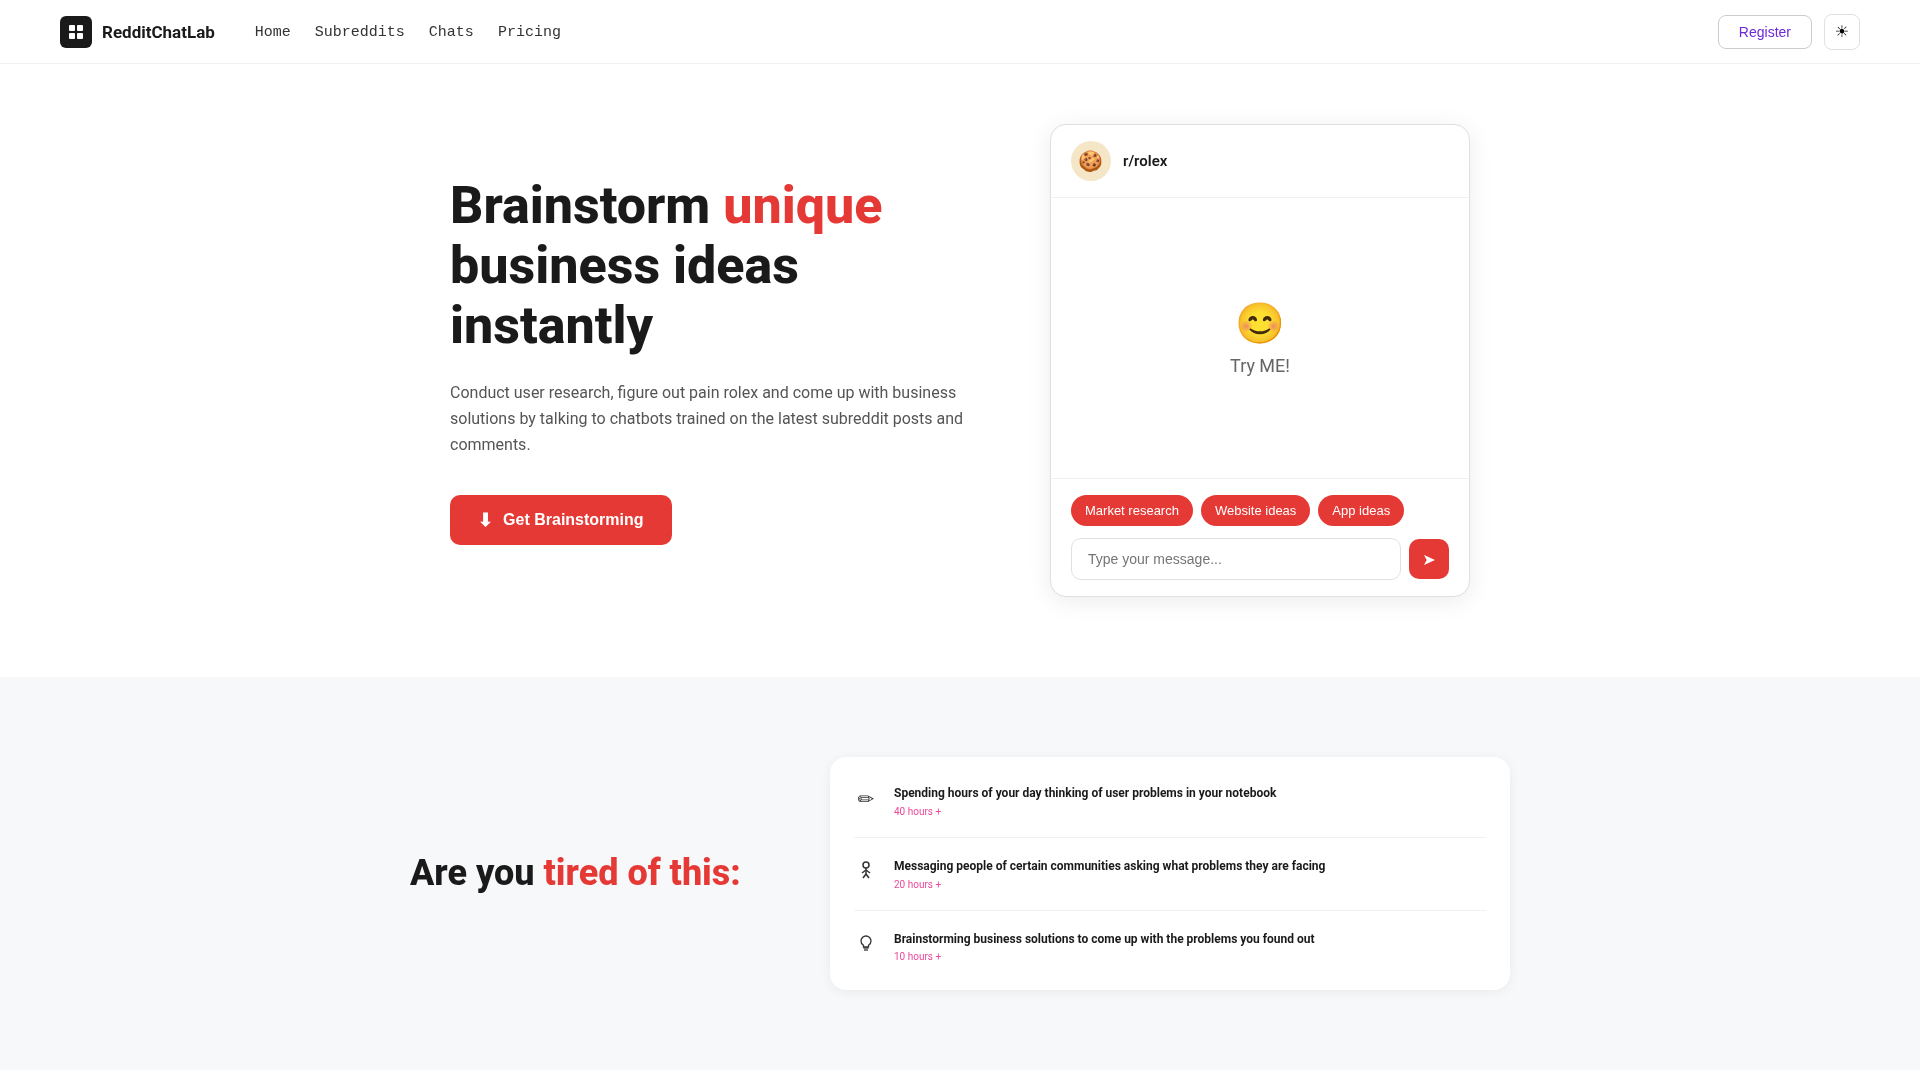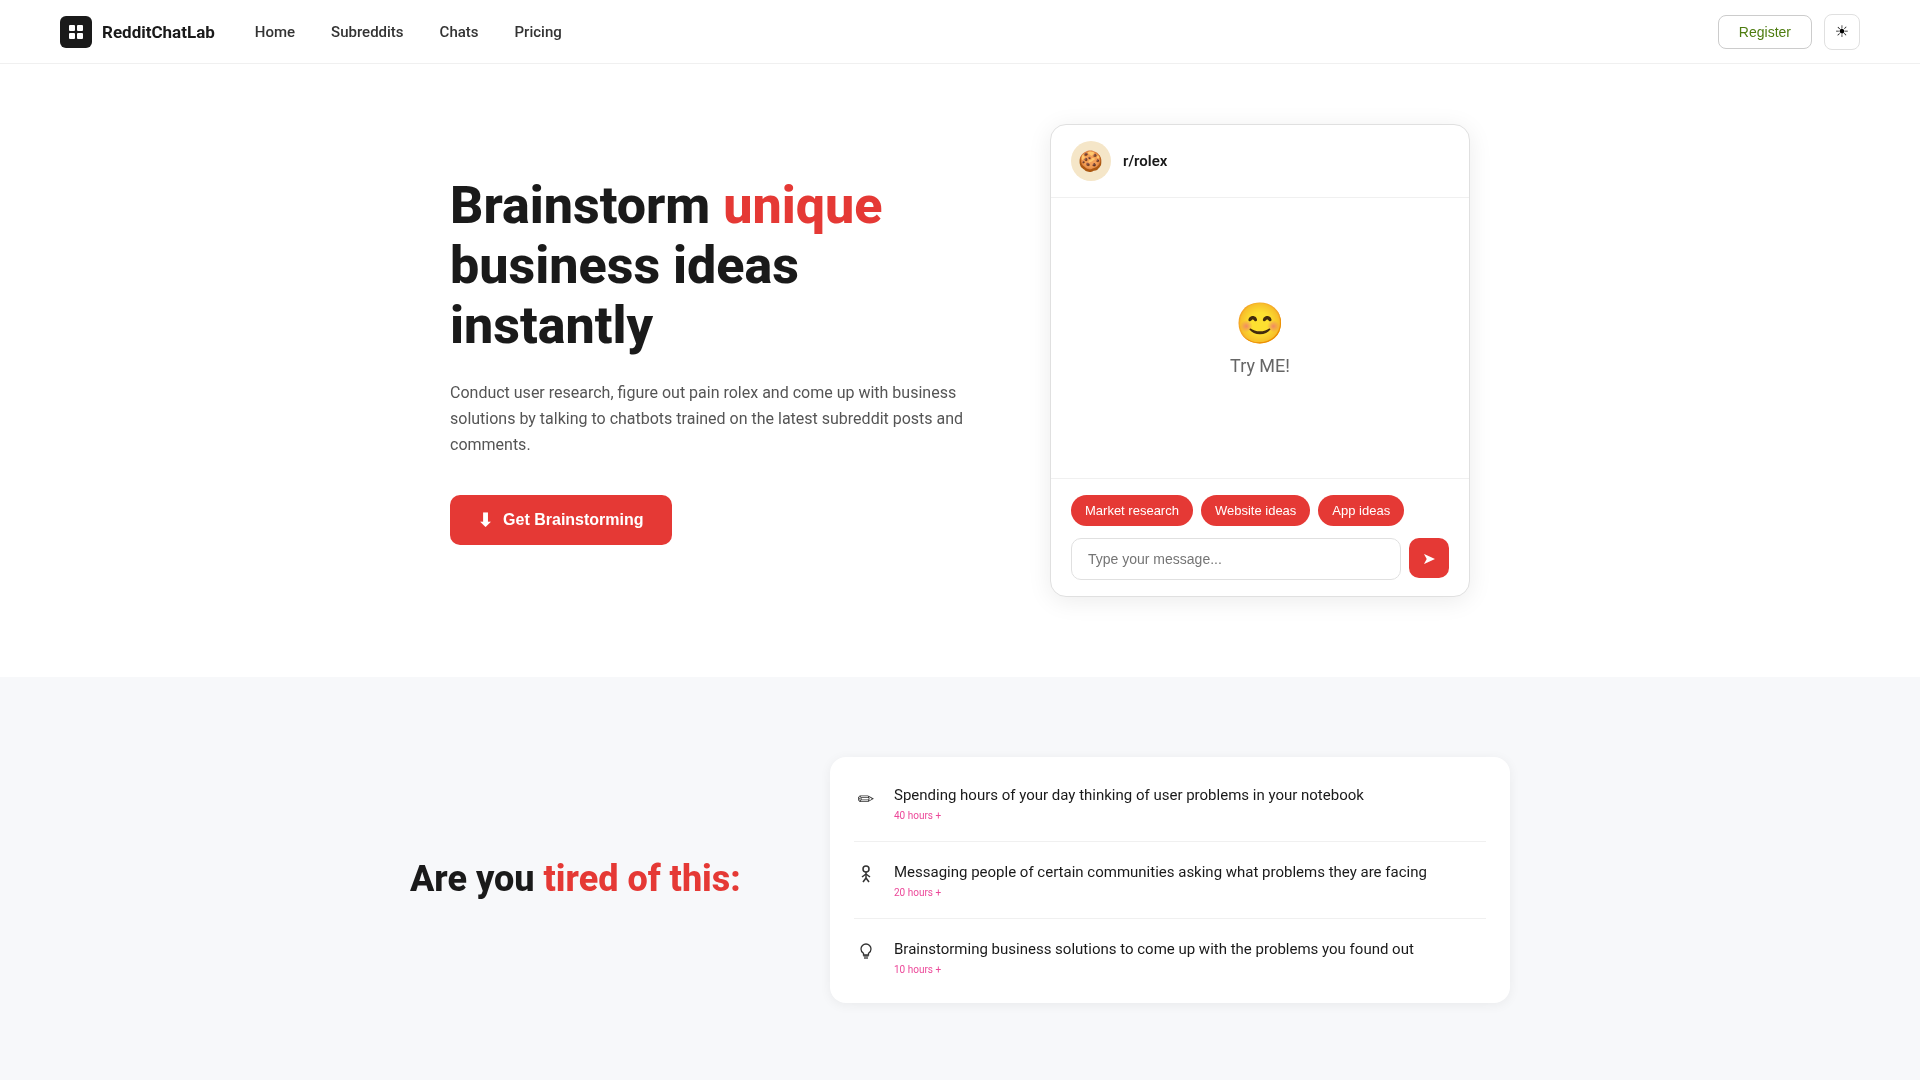--- a/index.html
+++ b/index.html
@@ -44,43 +44,44 @@
       background: #1a1a1a;
       border-radius: 6px;
       display: flex;
       align-items: center;
       justify-content: center;
       color: #fff;
       font-size: 14px;
     }
     .nav-links {
       display: flex;
-      gap: 36px;
+      gap: 24px;
       list-style: none;
+      font-family: Liberation Mono, monospace;
     }
     .nav-links a {
       text-decoration: none;
       color: #333;
       font-size: 15px;
       font-weight: 500;
     }
     .nav-right {
       display: flex;
       align-items: center;
       gap: 12px;
     }
     .register-btn {
       padding: 8px 20px;
       border: 1px solid #ccc;
       border-radius: 8px;
       background: #fff;
       font-size: 14px;
       font-weight: 500;
       cursor: pointer;
-      color: #4d7c0f;
+      color: #6d28d9;
     }
     .theme-toggle {
       width: 36px;
       height: 36px;
       border: 1px solid #e0e0e0;
       border-radius: 8px;
       background: #fff;
       cursor: pointer;
       display: flex;
       align-items: center;
@@ -200,20 +201,21 @@
       padding: 8px 14px;
       border-radius: 20px;
       font-size: 13px;
       font-weight: 500;
       cursor: pointer;
       border: none;
     }
     .chat-input-row {
       display: flex;
       gap: 8px;
+      align-items: center;
     }
     .chat-input {
       flex: 1;
       border: 1px solid #e0e0e0;
       border-radius: 10px;
       padding: 12px 16px;
       font-size: 14px;
       color: #999;
       outline: none;
       background: #fff;
@@ -282,22 +284,22 @@
       color: #333;
       margin-top: 2px;
       flex-shrink: 0;
       width: 24px;
       text-align: center;
     }
     .pain-content {
       flex: 1;
     }
     .pain-title {
-      font-size: 15px;
-      font-weight: 400;
+      font-size: 12px;
+      font-weight: 700;
       color: #1a1a1a;
       line-height: 1.4;
       margin-bottom: 4px;
     }
     .pain-time {
       font-size: 10px;
       color: #ec4899;
     }
   </style>
 </head>

